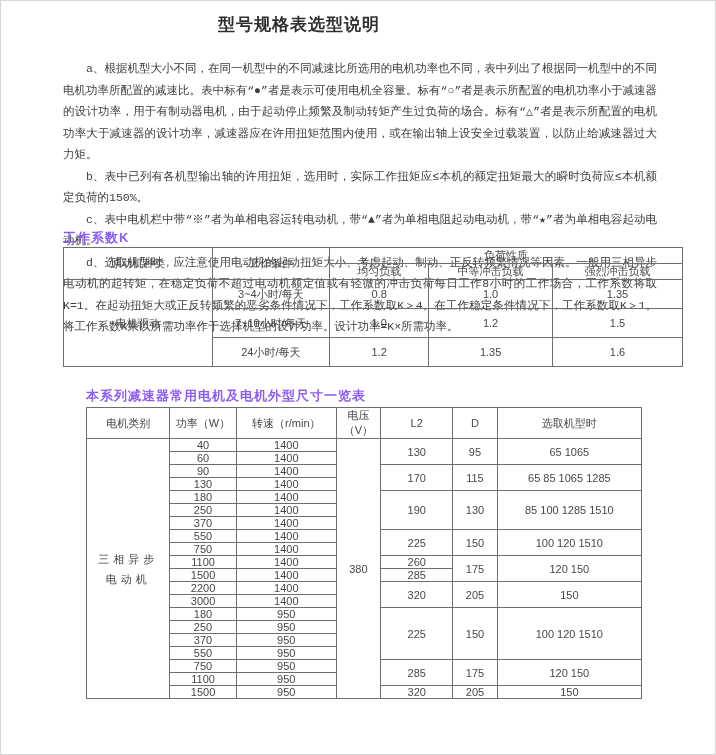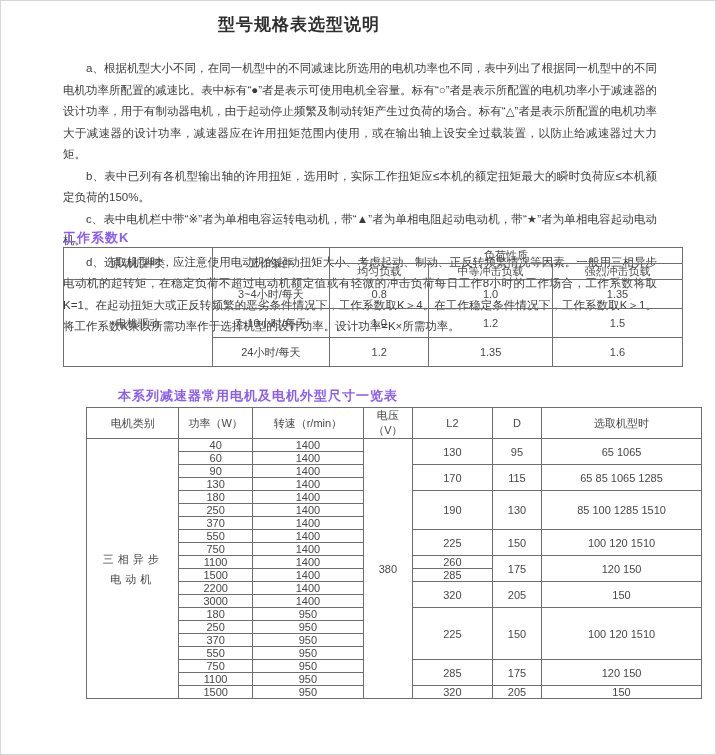--- a/index.html
+++ b/index.html
@@ -14,39 +14,39 @@
   }
   .page-title {
     position:absolute; top:12px; left:0; width:596px;
     text-align:center; font-size:17px; font-weight:bold; color:#2f2f2f;
     letter-spacing:1px;
   }
   .notes {
     position:absolute; top:57px; left:62px; width:594px;
     font-size:11.5px; line-height:21.5px; text-align:justify; color:#3c3c3c;
   }
-  .notes p { text-indent:2em; }
+  .notes p { text-indent:2em;font-family:Liberation Mono, monospace; }
   .sec-heading {
     position:absolute; font-size:13px; font-weight:bold; color:#8b5cf6;
     letter-spacing:1px;
   }
   #k-heading { top:228px; left:62px; }
-  #motor-heading { top:386px; left:85px;margin-left:32px; }
+  #motor-heading { top:386px; left:85px; }
   table {
     border-collapse:collapse; table-layout:fixed;
     font-size:11px; color:#474747;
   }
   td, th {
     border:1px solid #6e6e6e; text-align:center; vertical-align:middle;
     font-weight:normal; overflow:hidden; padding:0 2px;
   }
   #k-table { position:absolute; top:246px; left:62px; width:620px; }
   #k-table th { height:15px; }
   #k-table td { height:29px;text-align:center; }
-  #motor-table { position:absolute; top:406px; left:85px; width:616px; }
+  #motor-table { position:absolute; top:406px; left:85px; width:556px; }
   #motor-table th { height:31px; }
   #motor-table td { height:12px; }
   .motor-type { white-space:pre-line; letter-spacing:4px; line-height:20px; }
 </style>
 </head>
 <body>
 
 <h1 class="page-title">型号规格表选型说明</h1>
 
 <div class="notes">

